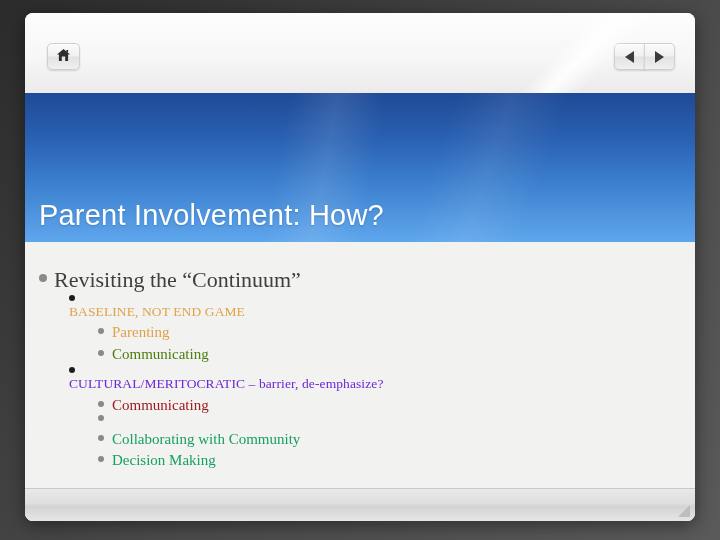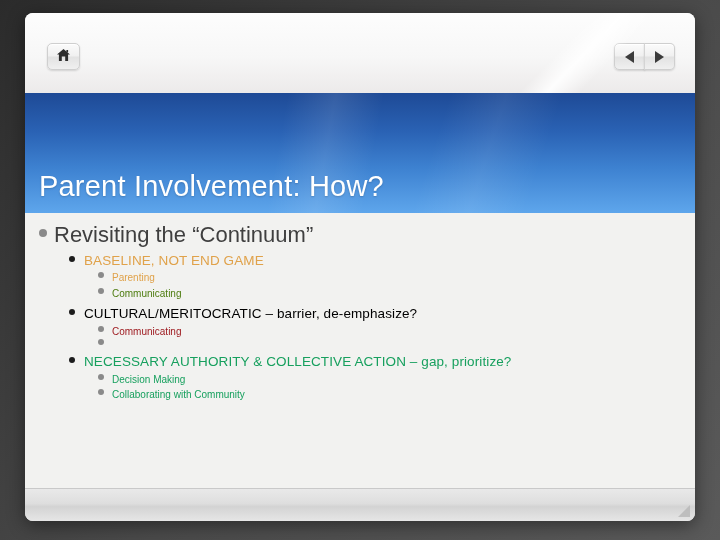--- a/index.html
+++ b/index.html
@@ -85,21 +85,21 @@
     width: 0; height: 0;
     border-top: 6px solid transparent;
     border-bottom: 6px solid transparent;
   }
   .tri-left  { border-right: 9px solid #3b3b3b; }
   .tri-right { border-left: 9px solid #3b3b3b; }
 
   
   #title-band {
     position: relative;
-    height: 120px;
+    height: 149px;
     background: linear-gradient(to bottom, #1e4a96 0%, #2a62b4 32%, #3d81d0 62%, #5ea6ec 100%);
     overflow: hidden;
     text-decoration: underline;
   }
   #title-band .swoosh {
     position: absolute;
     inset: 0;
     background:
       linear-gradient(100deg, rgba(255,255,255,0) 38%, rgba(255,255,255,0.10) 45%, rgba(255,255,255,0) 52%),
       linear-gradient(108deg, rgba(255,255,255,0) 60%, rgba(255,255,255,0.08) 68%, rgba(255,255,255,0) 76%);
@@ -115,21 +115,22 @@
     letter-spacing: 0.2px;
     text-shadow: 0 1px 2px rgba(0,0,0,0.18);
     white-space: nowrap;
   }
 
   
   #slide-body {
     position: relative;
     height: 266px;
     background: #f2f2f0;
-    padding: 8px 0 0 0;
+    padding: 24px 0 0 0;
+    font-family: Liberation Serif, serif;
   }
 
   .lvl1 {
     display: flex;
     align-items: baseline;
     margin: 0 0 4px 14px;
     font-size: 22px;
     color: #3f3f3f;
     line-height: 1.25;
   }
@@ -143,36 +144,37 @@
     top: -5px;
   }
 
   .lvl2 {
     display: flex;
     align-items: baseline;
     margin: 0 0 3px 44px;
     font-size: 13.5px;
     line-height: 1.25;
     letter-spacing: 0.1px;
+    flex-direction: column;
   }
   .lvl2 .dot {
     flex: 0 0 auto;
     width: 6px; height: 6px;
     border-radius: 50%;
     background: #1c1c1c;
     margin-right: 9px;
     position: relative;
     top: -3px;
   }
 
   .lvl3 {
     display: flex;
     align-items: baseline;
     margin: 0 0 3px 73px;
-    font-size: 10px;
+    font-size: 15px;
     line-height: 1.25;
   }
   .lvl3 .dot {
     flex: 0 0 auto;
     width: 6px; height: 6px;
     border-radius: 50%;
     background: #8a8a8a;
     margin-right: 8px;
     position: relative;
     top: -3px;
@@ -248,47 +250,43 @@
       </div>
       <div class="lvl3" style="color:#4d7c0f">
         <span class="dot"></span>
         <span>Communicating</span>
       </div>
     </div>
 
     <div class="spacer-2"></div>
 
     <div class="grp">
-      <div class="lvl2" style="color:#000000">
+      <div class="lvl2" style="color:#6d28d9">
         <span class="dot"></span>
         <span>CULTURAL/MERITOCRATIC – barrier, de-emphasize?</span>
       </div>
       <div class="lvl3" style="color:#9e1b20">
         <span class="dot"></span>
         <span>Communicating</span>
       </div>
       <div class="lvl3" style="color:#9e1b20">
         <span class="dot"></span>
       </div>
     </div>
 
     <div class="spacer-2"></div>
 
     <div class="grp">
-      <div class="lvl2" style="color:#17a05e">
-        <span class="dot"></span>
-        <span>NECESSARY AUTHORITY &amp; COLLECTIVE ACTION – gap, prioritize?</span>
-      </div>
       <div class="lvl3" style="color:#17a05e">
         <span class="dot"></span>
+        <span>Collaborating with Community</span>
+      </div>
+      <div class="lvl3" style="color:#17a05e">
+        <span class="dot"></span>
         <span>Decision Making</span>
-      </div>
-      <div class="lvl3" style="color:#17a05e">
-        <span class="dot"></span>
-        <span>Collaborating with Community</span>
       </div>
     </div>
 
   </div>
 
   <div id="status-bar">
     <div id="resize-grip"></div>
   </div>
 
 </div>

